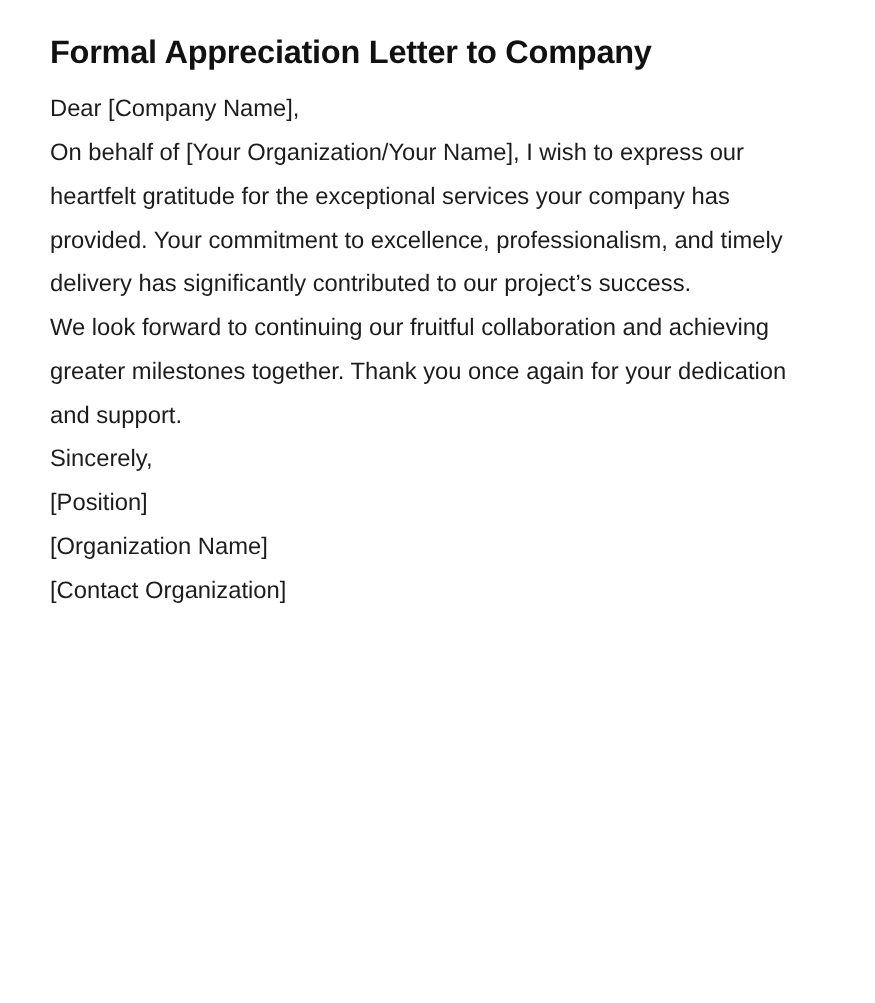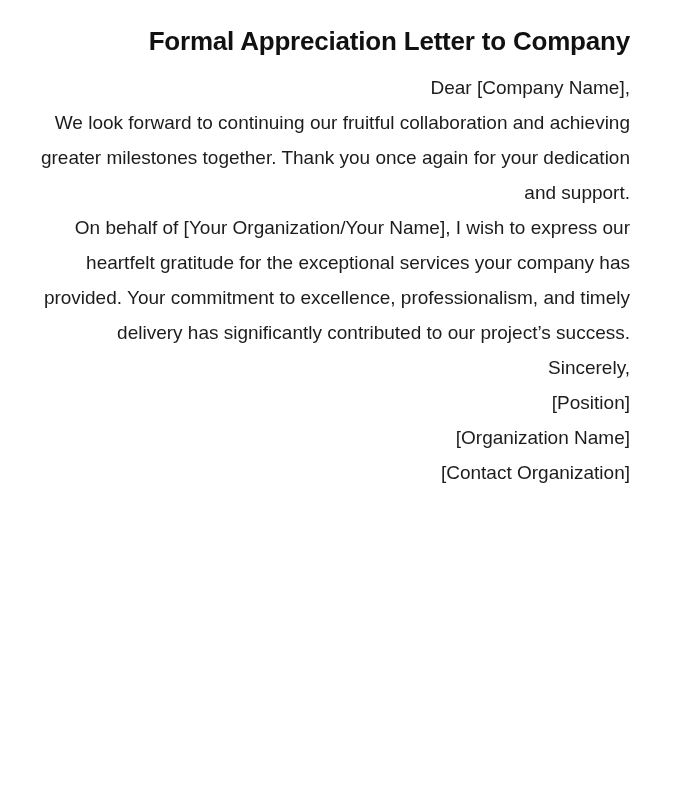--- a/index.html
+++ b/index.html
@@ -14,21 +14,20 @@
   }
 
   .page {
     position: relative;
     width: 700px;
     height: 562px;
     background: #ffffff;
     box-sizing: border-box;
     padding: 26px 70px 0 40px;
     overflow: hidden;
-    text-align: right;
   }
 
   .doc-title {
     font-size: 26px;
     font-weight: bold;
     line-height: 30px;
     color: #111111;
     letter-spacing: -0.2px;
     margin: 0 0 14px 0;
     white-space: nowrap;
@@ -54,23 +53,23 @@
 </head>
 <body>
 
 <div class="page">
 
   <h1 class="doc-title">Formal Appreciation Letter to Company</h1>
 
 
   <p class="doc-line block-gap">Dear [Company Name],</p>
 
+  <p class="doc-para block-gap">On behalf of [Your Organization/Your Name], I wish to express our heartfelt gratitude for the exceptional services your company has provided. Your commitment to excellence, professionalism, and timely delivery has significantly contributed to our project’s success.</p>
+
   <p class="doc-para block-gap">We look forward to continuing our fruitful collaboration and achieving greater milestones together. Thank you once again for your dedication and support.</p>
-
-  <p class="doc-para block-gap">On behalf of [Your Organization/Your Name], I wish to express our heartfelt gratitude for the exceptional services your company has provided. Your commitment to excellence, professionalism, and timely delivery has significantly contributed to our project’s success.</p>
 
   <p class="doc-line block-gap">Sincerely,</p>
 
 
   <p class="doc-line block-gap">[Position]</p>
 
   <p class="doc-line block-gap">[Organization Name]</p>
 
   <p class="doc-line block-gap">[Contact Organization]</p>
 

